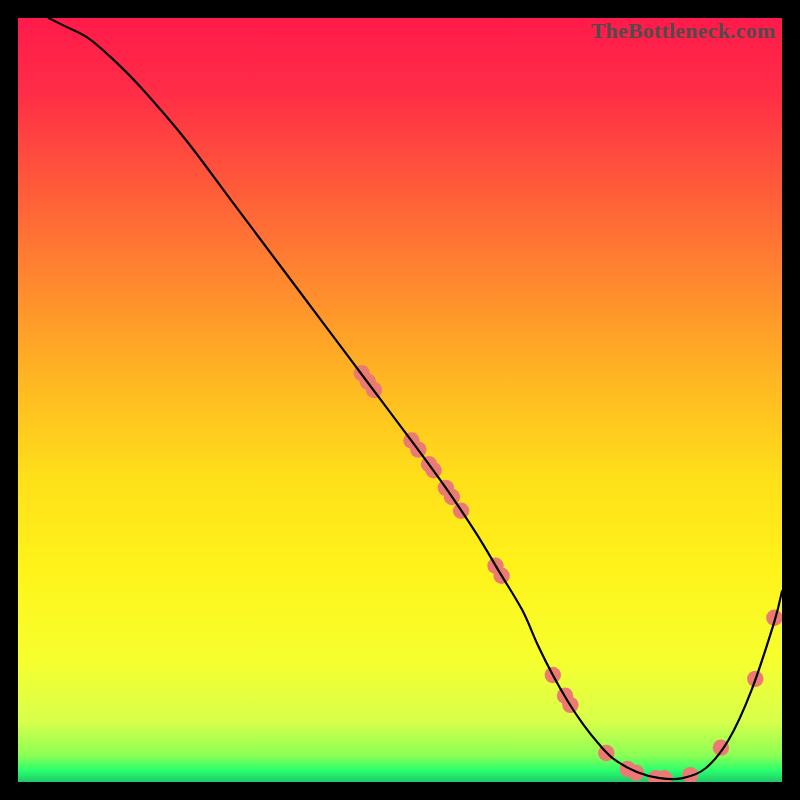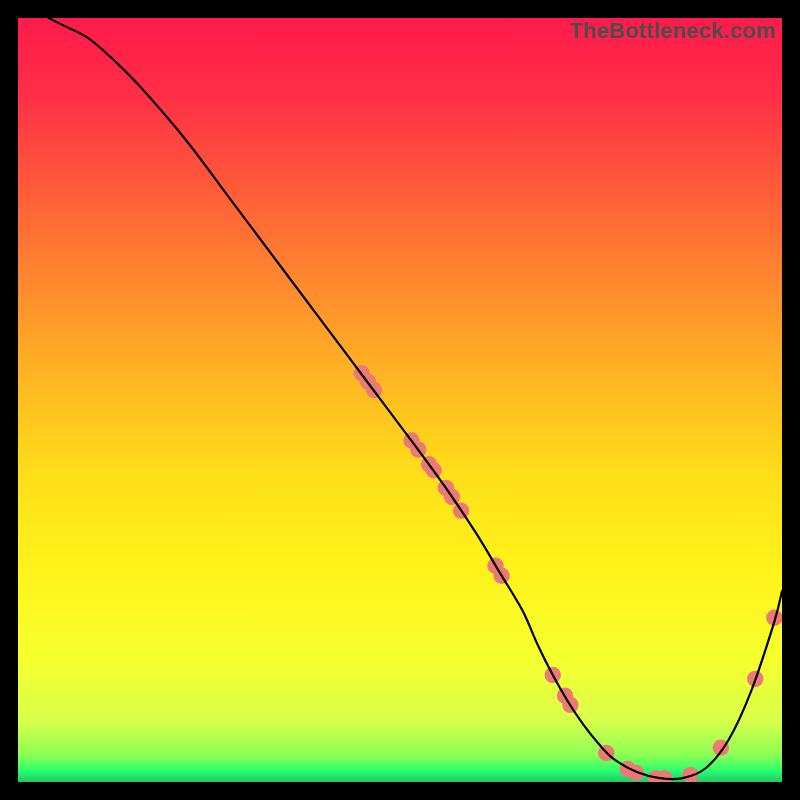--- a/index.html
+++ b/index.html
@@ -10,20 +10,21 @@
     background: #000;
     font-family: Arial, Helvetica, sans-serif;
   }
   .frame {
     position: absolute;
     left: 18px;
     top: 18px;
     width: 764px;
     height: 764px;
     background: #000;
+    font-family: Liberation Serif, serif;
   }
   .plot {
     position: absolute;
     left: 0;
     top: 0;
     width: 764px;
     height: 764px;
   }
   .watermark {
     position: absolute;

